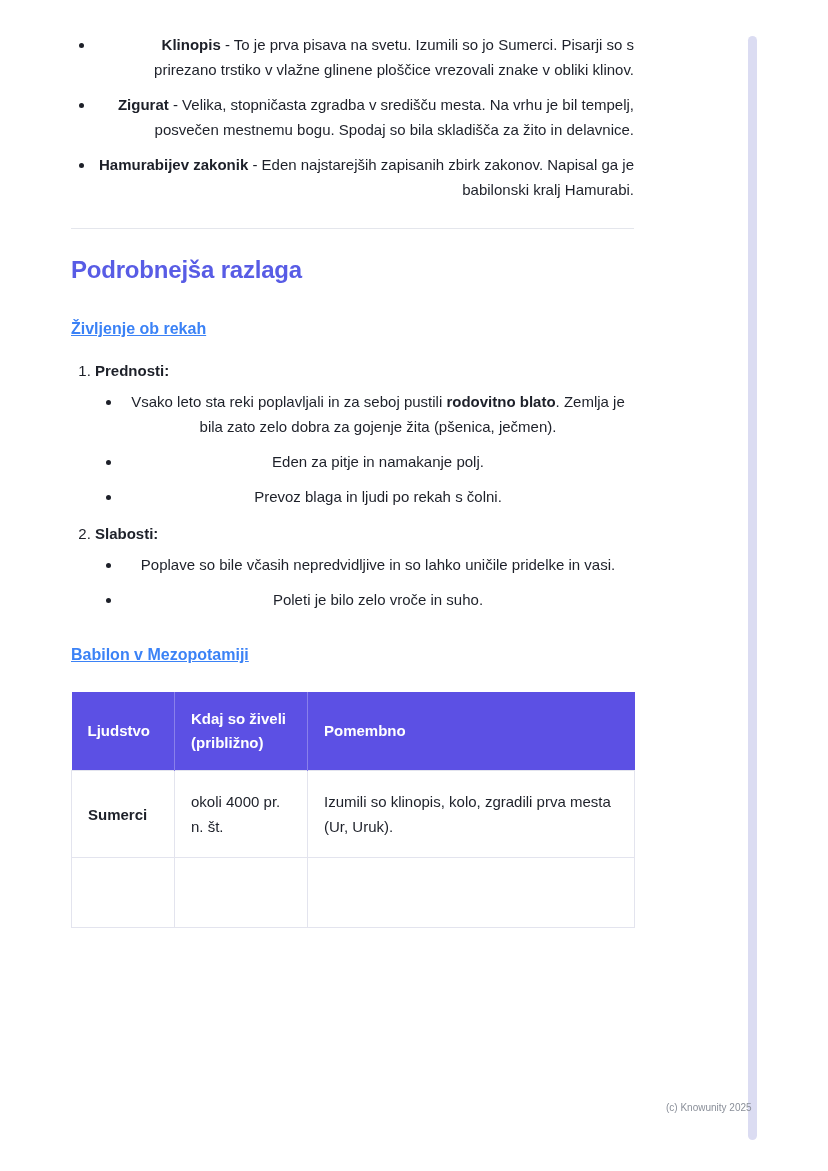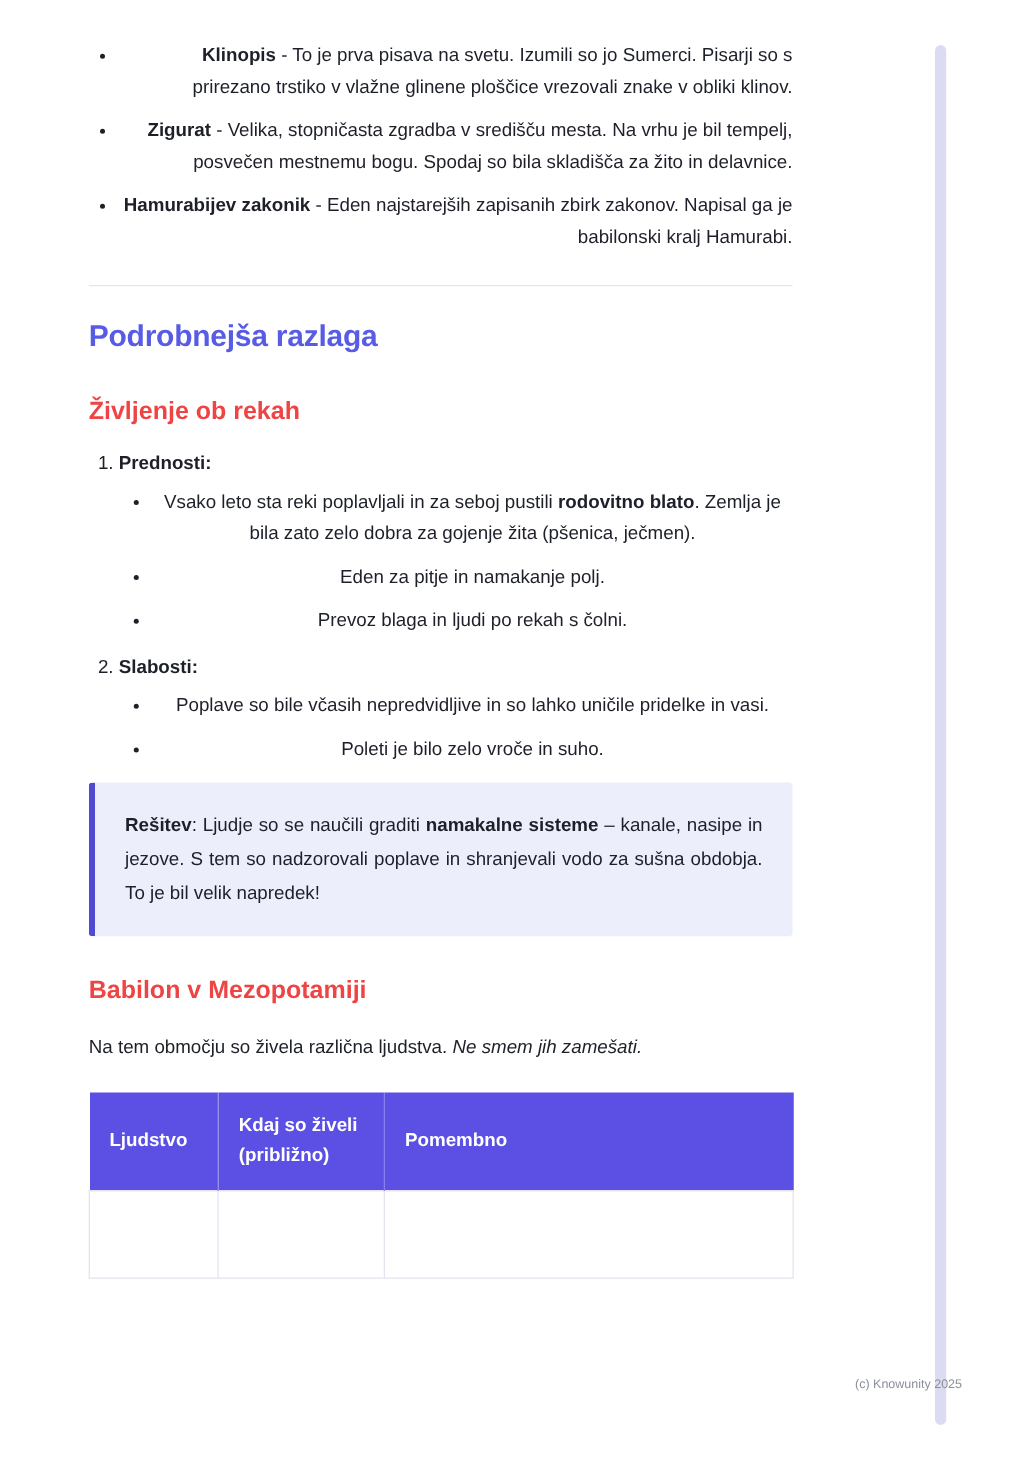--- a/index.html
+++ b/index.html
@@ -23,24 +23,25 @@
   h1.sec-heading {
     margin-top:24px;
     font-size:24px;
     line-height:33px;
     font-weight:700;
     color:#585ce5;
     letter-spacing:-0.2px;
   }
   h2.sub-heading {
     margin-top:30px;
-    font-size:20px;
+    font-size:16px;
     line-height:26px;
     font-weight:700;
-    color:#ef4444;
+    color:#3b82f6;
+    text-decoration:underline;
   }
   p.para { margin-top:20px; }
 
   ol.proscons { padding-left:24px; margin-top:16px; }
   ol.proscons > li { margin-bottom:12px; }
   ol.proscons .label { font-weight:700; }
   ol.proscons ul { list-style:disc outside; padding-left:27px; margin-top:6px;text-align:center; }
   ol.proscons ul > li { margin-bottom:10px; }
   ol.proscons ul > li:last-child { margin-bottom:0; }
 
@@ -87,21 +88,21 @@
 
   .edge-strip {
     position:absolute;
     left:748px; top:36px;
     width:9px; height:1104px;
     background:#dbdcf2;
     border-radius:5px;
   }
   .watermark {
     position:absolute;
-    left:684px; top:1102px;
+    left:666px; top:1102px;
     font-size:10px;
     line-height:12px;
     color:#8a8f99;
     z-index:2;
   }
 </style>
 </head>
 <body>
 
 <div class="page">
@@ -132,42 +133,43 @@
       </li>
       <li>
         <strong class="label">Slabosti:</strong>
         <ul>
           <li><span>Poplave so bile včasih nepredvidljive in so lahko uničile pridelke in vasi.</span></li>
           <li><span>Poleti je bilo zelo vroče in suho.</span></li>
         </ul>
       </li>
     </ol>
 
-    <div class="callout">
-      <strong>Rešitev</strong><span>: Ljudje so se naučili graditi </span><strong>namakalne sisteme</strong><span> – kanale, nasipe in jezove. S tem so nadzorovali poplave in shranjevali vodo za sušna obdobja. To je bil velik napredek!</span>
-    </div>
 
     <h2 class="sub-heading">Babilon v Mezopotamiji</h2>
 
-    <p class="para"><span>Na tem območju so živela različna ljudstva. </span><em>Ne smem jih zamešati.</em></p>
 
     <table class="peoples-table">
       <colgroup>
           <col class="c1">
           <col class="c2">
           <col class="c3">
         </colgroup>
       <thead>
         <tr>
           <th>Ljudstvo</th>
           <th>Kdaj so živeli (približno)</th>
           <th>Pomembno</th>
         </tr>
       </thead>
       <tbody>
+        <tr>
+          <td class="b">Sumerci</td>
+          <td>okoli 4000 pr. n. št.</td>
+          <td>Izumili so klinopis, kolo, zgradili prva mesta (Ur, Uruk).</td>
+        </tr>
         <tr class="partial">
           <td></td>
           <td></td>
           <td></td>
         </tr>
       </tbody>
     </table>
 
   </div>
 

